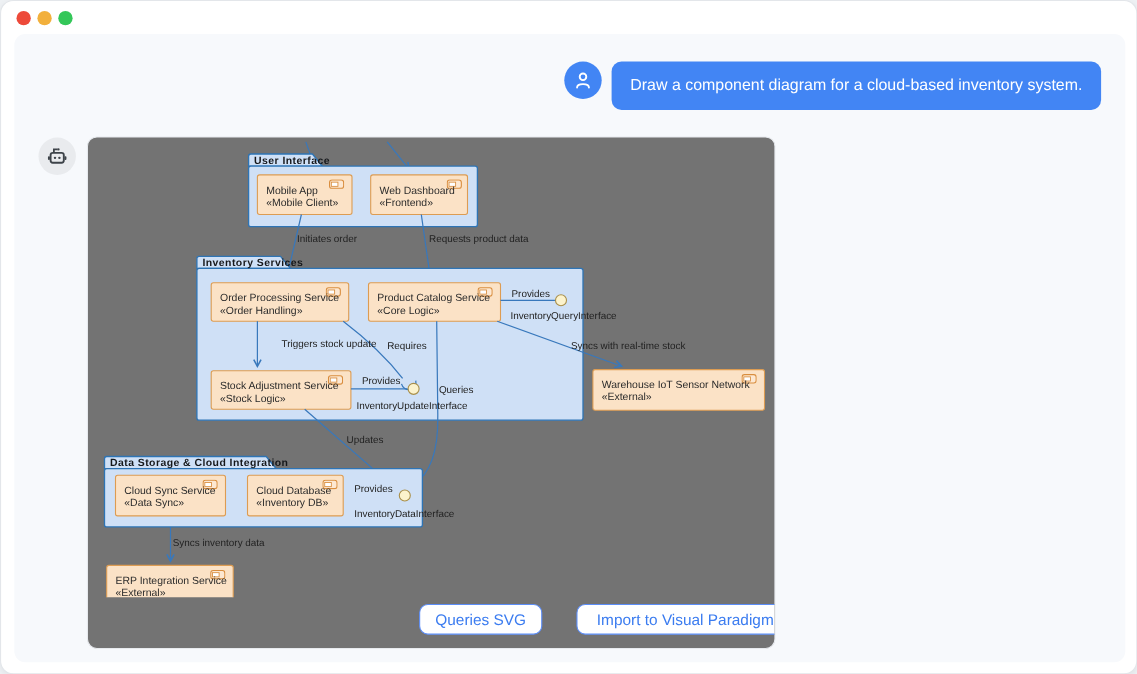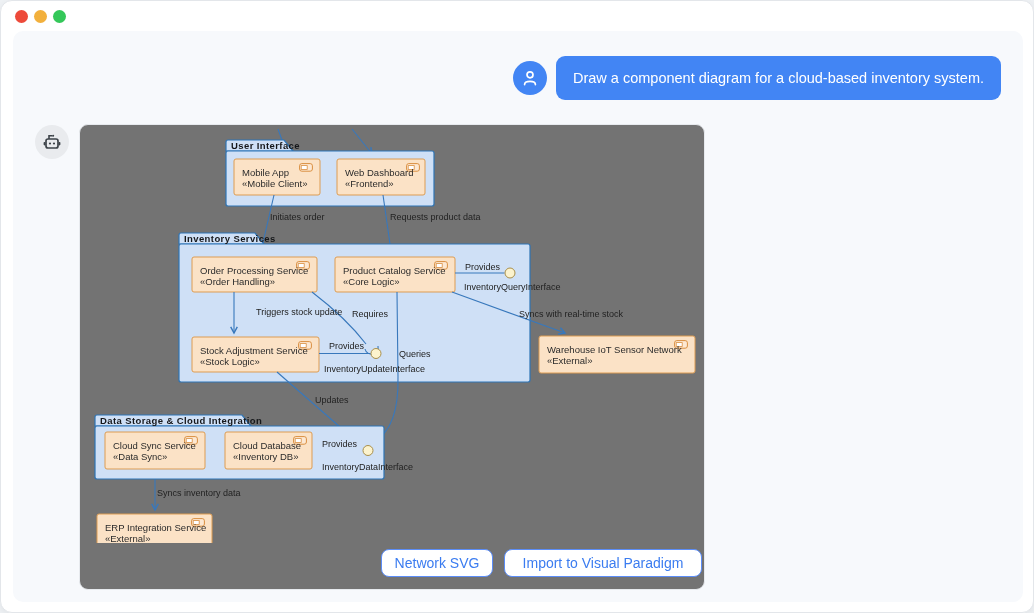--- a/index.html
+++ b/index.html
@@ -2,33 +2,33 @@
 <html><head>
 <meta charset="utf-8">
 <style>
   html,body{margin:0;padding:0;background:#eef1f4;font-family:"Liberation Sans",sans-serif;}
   .stage{width:1034px;height:613px;position:relative;}
   .window{position:absolute;inset:0;background:#ffffff;border:1px solid #e3e6ea;border-radius:12px;
           box-shadow:0 2px 6px rgba(0,0,0,.05);overflow:hidden;box-sizing:border-box;}
   .traffic{position:absolute;top:9px;left:14px;display:flex;gap:6px;}
   .light{width:13px;height:13px;border-radius:50%;}
   .panel{position:absolute;left:12px;top:30px;width:1010px;height:571px;background:#f7f9fc;border-radius:10px;}
-  .chat-row{position:absolute;top:25px;right:22px;display:flex;align-items:center;gap:9px;}
+  .chat-row{position:absolute;top:25px;right:22px;display:flex;gap:9px;}
   .user-avatar{width:34px;height:34px;border-radius:50%;background:#4285f4;display:flex;align-items:center;justify-content:center;flex:0 0 auto;}
   .bubble{background:#4285f4;color:#fff;font-size:14.5px;line-height:44px;height:44px;border-radius:9px;padding:0 17px;white-space:nowrap;}
   .bot-avatar{position:absolute;left:22px;top:94px;width:34px;height:34px;border-radius:50%;background:#e9ebee;
               display:flex;align-items:center;justify-content:center;}
   .card{position:absolute;left:66px;top:93px;width:624px;height:464px;background:#737373;border:1px solid #e7eaee;
         border-radius:9px;overflow:hidden;}
   .diagram-svg{position:absolute;left:0;top:0;}
   .actions{position:absolute;left:0;top:424px;width:100%;height:28px;}
   .btn{position:absolute;top:0;height:28px;background:#fff;border:1px solid #5b8df8;border-radius:8px;
        color:#3b7cf0;font-size:14px;font-family:"Liberation Sans",sans-serif;display:flex;align-items:center;justify-content:center;cursor:pointer;box-sizing:border-box;}
   .btn-export{left:301px;width:112px;}
-  .btn-import{left:424px;width:198px;}
+  .btn-import{left:444px;width:198px;}
   
   text{font-family:"Liberation Sans",sans-serif;}
   .pkg-title{font-size:9.5px;font-weight:bold;fill:#15171a;letter-spacing:.4px;}
   .comp-name{font-size:9.5px;fill:#2b2b2b;}
   .lbl{font-size:9px;fill:#222;}
 </style>
 </head>
 <body>
 
 <div class="stage">
@@ -203,20 +203,20 @@
 
           <g>
             <rect x="17" y="389" width="115" height="36" rx="2" fill="#fbe2c6" stroke="#dd9c52"></rect>
             <use href="#comp-icon" x="111" y="393" width="14" height="9"></use>
             <text class="comp-name" x="25" y="406">ERP Integration Service</text>
             <text class="comp-name" x="25" y="417">«External»</text>
           </g>
         </svg>
 
         <div class="actions">
-          <button class="btn btn-export">Network SVG</button>
+          <button class="btn btn-export">Queries SVG</button>
           <button class="btn btn-import">Import to Visual Paradigm</button>
         </div>
 
       </div>
     </div>
   </div>
 </div>
 
 </body></html>

